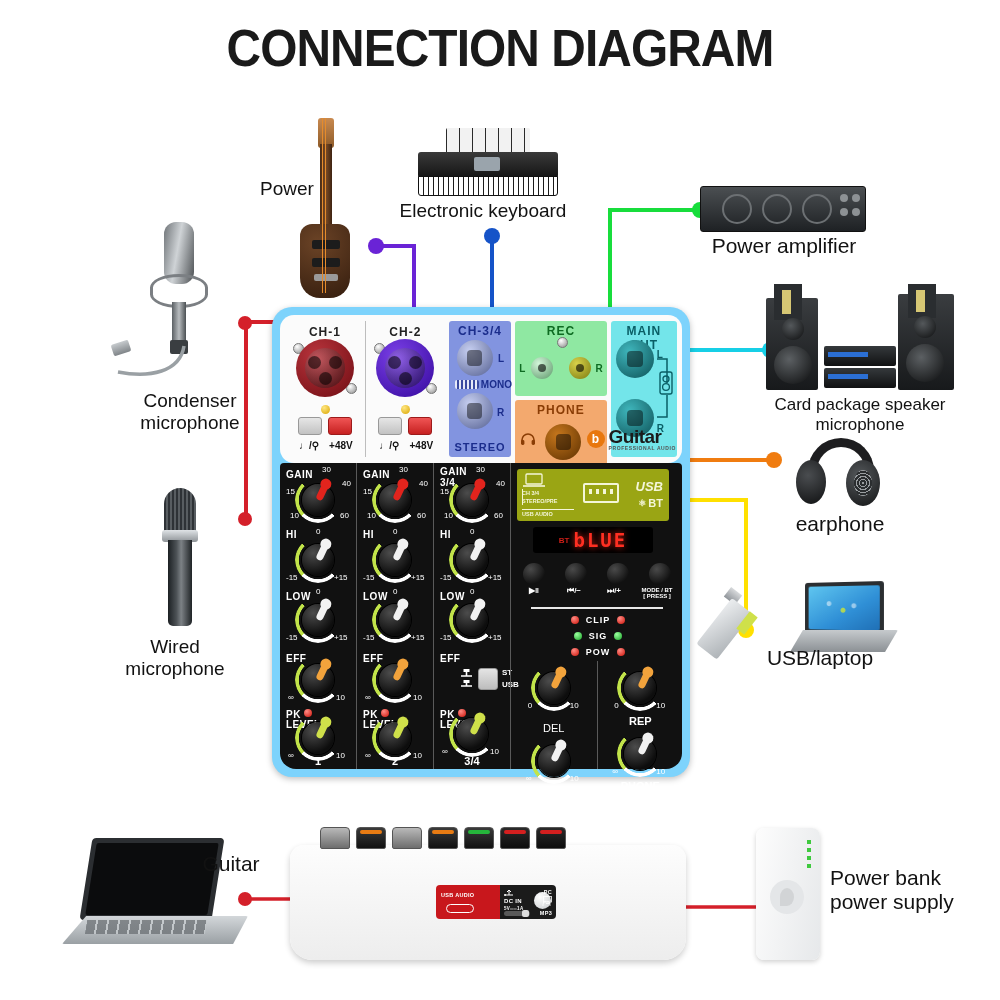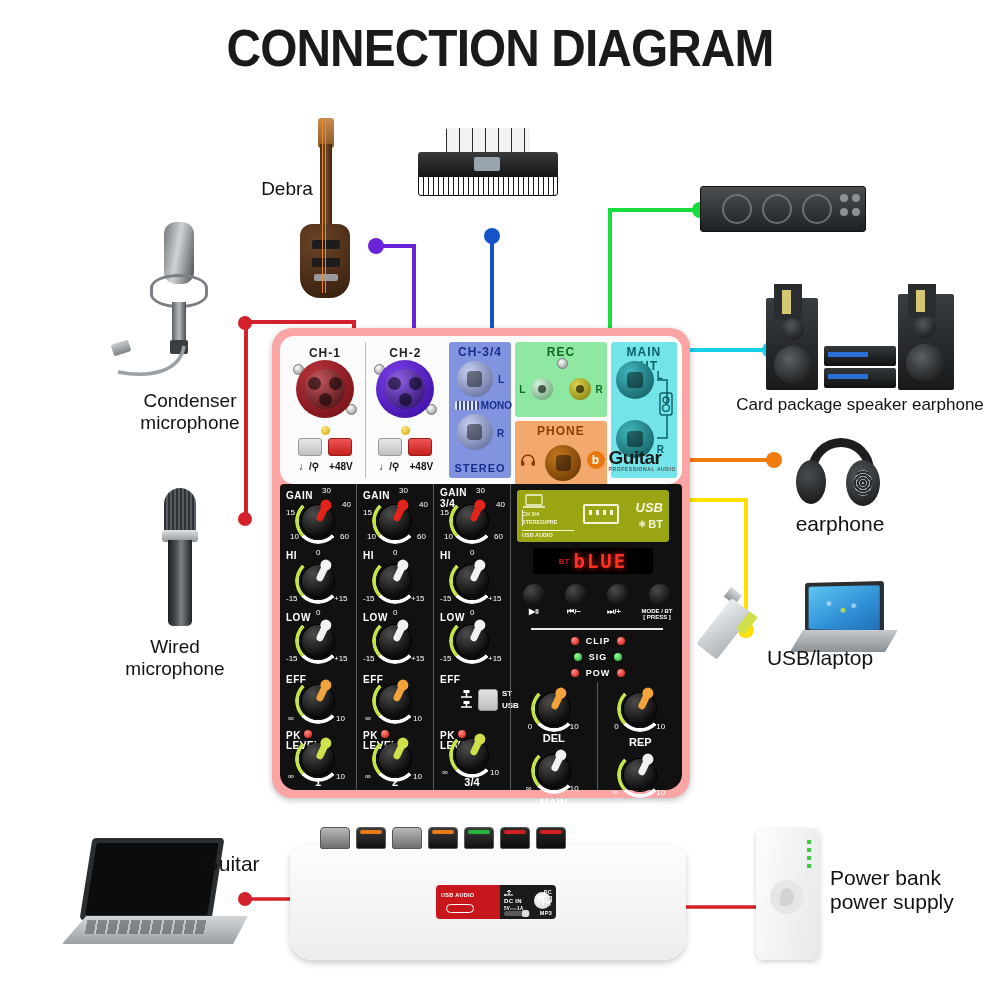--- a/index.html
+++ b/index.html
@@ -27,22 +27,22 @@
     color:#121212; text-align:center; white-space:pre-line;
     font-family:"Liberation Sans", sans-serif;
   }
 
   
   .wire { position:absolute; }
   .dot { position:absolute; border-radius:50%; }
 
   
   #mixer-top {
-    position:absolute; left:272px; top:328px; width:418px; height:470px;
-    background:#fca5a5; border-radius:20px;
+    position:absolute; left:272px; top:307px; width:418px; height:470px;
+    background:#7dd3fc; border-radius:20px;
     box-shadow:0 2px 6px rgba(0,0,0,.25);
   }
   #mixer-io {
     position:absolute; left:8px; top:8px; width:402px; height:148px;
     background:#fbfbfb; border-radius:14px;
     display:flex; padding:6px 5px;
   }
   #mixer-knobs {
     position:absolute; left:8px; top:156px; width:402px; height:306px;
     background:#111; border-radius:4px 4px 16px 16px;
@@ -275,49 +275,51 @@
     <div style="position:absolute;left:30px;top:26px;width:12px;height:110px;
          background:linear-gradient(90deg,#4a2c16,#7a4a24,#3d2312);"></div>
     <div style="position:absolute;left:10px;top:106px;width:50px;height:74px;border-radius:12px 12px 20px 20px;
          background:radial-gradient(circle at 35% 25%,#6b4326,#341d0e);"></div>
     <div style="position:absolute;left:22px;top:122px;width:28px;height:9px;background:#1c1c1c;border-radius:2px;"></div>
     <div style="position:absolute;left:22px;top:140px;width:28px;height:9px;background:#1c1c1c;border-radius:2px;"></div>
     <div style="position:absolute;left:24px;top:156px;width:24px;height:7px;background:#9a9a9a;border-radius:2px;"></div>
     <div style="position:absolute;left:32px;top:0;width:4px;height:175px;
          background:repeating-linear-gradient(90deg,#e58b2c 0 1px,transparent 1px 3px);"></div>
   </div>
-  <div class="lbl" style="left:232px;top:178px;width:110px">Debra</div>
+  <div class="lbl" style="left:232px;top:178px;width:110px">Power</div>
 
   <div class="dev" style="left:418px;top:128px;width:140px;height:72px">
     <div style="position:absolute;left:28px;top:0;width:84px;height:26px;
          background:#222;border-radius:2px;
          background-image:repeating-linear-gradient(90deg,#2a2a2a 0 1px,#f2f2f2 1px 13px),
                           repeating-linear-gradient(0deg,#2a2a2a 0 1px,transparent 1px 7px);"></div>
     <div style="position:absolute;left:0;top:24px;width:140px;height:26px;border-radius:3px;
          background:linear-gradient(#3a3a3a,#141414);"></div>
     <div style="position:absolute;left:56px;top:29px;width:26px;height:14px;background:#9aa4ac;border-radius:2px;"></div>
     <div style="position:absolute;left:0;top:48px;width:140px;height:20px;border-radius:0 0 3px 3px;
          background:repeating-linear-gradient(90deg,#ffffff 0 4px,#1a1a1a 4px 5px);
          border:1px solid #111;"></div>
   </div>
+  <div class="lbl" style="left:378px;top:200px;width:210px">Electronic keyboard</div>
 
   <div class="dev" style="left:700px;top:186px;width:166px;height:46px">
     <div style="position:absolute;inset:0;border-radius:3px;
          background:linear-gradient(#4b4f52,#1e2124);border:1px solid #111;"></div>
     <div style="position:absolute;left:22px;top:8px;width:30px;height:30px;border-radius:50%;
          border:2px solid #6c7073;"></div>
     <div style="position:absolute;left:62px;top:8px;width:30px;height:30px;border-radius:50%;
          border:2px solid #6c7073;"></div>
     <div style="position:absolute;left:102px;top:8px;width:30px;height:30px;border-radius:50%;
          border:2px solid #6c7073;"></div>
     <div style="position:absolute;left:140px;top:8px;width:8px;height:8px;border-radius:50%;background:#8d9194;"></div>
     <div style="position:absolute;left:152px;top:8px;width:8px;height:8px;border-radius:50%;background:#8d9194;"></div>
     <div style="position:absolute;left:140px;top:22px;width:8px;height:8px;border-radius:50%;background:#8d9194;"></div>
     <div style="position:absolute;left:152px;top:22px;width:8px;height:8px;border-radius:50%;background:#8d9194;"></div>
   </div>
+  <div class="lbl" style="left:694px;top:234px;width:180px;font-size:21px">Power amplifier</div>
 
   <div class="dev" style="left:766px;top:284px;width:190px;height:106px">
     <div style="position:absolute;left:0;top:14px;width:52px;height:92px;
          background:linear-gradient(#3a3d40,#17191b);border-radius:2px;"></div>
     <div style="position:absolute;left:8px;top:0;width:28px;height:36px;
          background:#2a2d30;"></div>
     <div style="position:absolute;left:16px;top:6px;width:9px;height:24px;background:#d6c774;"></div>
     <div style="position:absolute;left:16px;top:34px;width:22px;height:22px;border-radius:50%;
          background:radial-gradient(circle at 40% 35%,#54585b,#0c0d0e);"></div>
     <div style="position:absolute;left:8px;top:62px;width:38px;height:38px;border-radius:50%;
@@ -330,21 +332,21 @@
          background:radial-gradient(circle at 40% 35%,#54585b,#0c0d0e);"></div>
     <div style="position:absolute;left:140px;top:60px;width:38px;height:38px;border-radius:50%;
          background:radial-gradient(circle at 40% 35%,#5c6063,#0b0c0d);"></div>
     <div style="position:absolute;left:58px;top:62px;width:72px;height:20px;
          background:linear-gradient(#35393c,#101112);border-radius:2px;"></div>
     <div style="position:absolute;left:62px;top:68px;width:40px;height:5px;background:#2b6fd4;"></div>
     <div style="position:absolute;left:58px;top:84px;width:72px;height:20px;
          background:linear-gradient(#35393c,#101112);border-radius:2px;"></div>
     <div style="position:absolute;left:62px;top:90px;width:40px;height:5px;background:#2b6fd4;"></div>
   </div>
-  <div class="lbl" style="left:735px;top:395px;width:250px;font-size:17px">Card package speaker earphone</div>
+  <div class="lbl" style="left:735px;top:395px;width:250px;font-size:17px">Card package speaker microphone</div>
 
   <div class="dev" style="left:794px;top:438px;width:94px;height:76px">
     <div style="position:absolute;left:14px;top:0;width:66px;height:34px;
          border:9px solid #1d1d1f;border-bottom:none;border-radius:36px 36px 0 0;"></div>
     <div style="position:absolute;left:2px;top:22px;width:30px;height:44px;border-radius:50%;
          background:radial-gradient(circle at 40% 35%,#4a4d50,#0f1011);"></div>
     <div style="position:absolute;left:52px;top:22px;width:34px;height:46px;border-radius:50%;
          background:radial-gradient(circle at 40% 35%,#55595c,#121314);"></div>
     <div style="position:absolute;left:60px;top:32px;width:18px;height:26px;border-radius:50%;
          background:repeating-radial-gradient(circle,#9a9ea1 0 1px,#2a2d2f 1px 3px);"></div>
@@ -781,21 +783,21 @@
           <div style="flex:1;position:relative">
             <div class="knob orange" style="margin:4px auto 0">
               <div class="ring"></div>
                 <div class="cap2"></div>
                 <div class="ptr"></div>
               </div>
             <div class="kscale">
                 <span style="left:6px;top:-10px">0</span>
               <span style="left:48px;top:-10px">10</span>
               </div>
-            <div style="text-align:center;font-size:11px;font-weight:bold;color:#fff;margin-top:0;">DEL</div>
+            <div style="text-align:center;font-size:11px;font-weight:normal;color:#fff;margin-top:11px;">DEL</div>
             <div class="knob white" style="margin:4px auto 0">
               <div class="ring"></div>
                 <div class="cap2"></div>
                 <div class="ptr"></div>
               </div>
             <div class="kscale">
                 <span style="left:4px;top:-10px">∞</span>
               <span style="left:48px;top:-10px">10</span>
               </div>
             <div style="text-align:center;font-size:11px;font-weight:bold;color:#fff;margin-top:3px;">MAIN</div>

